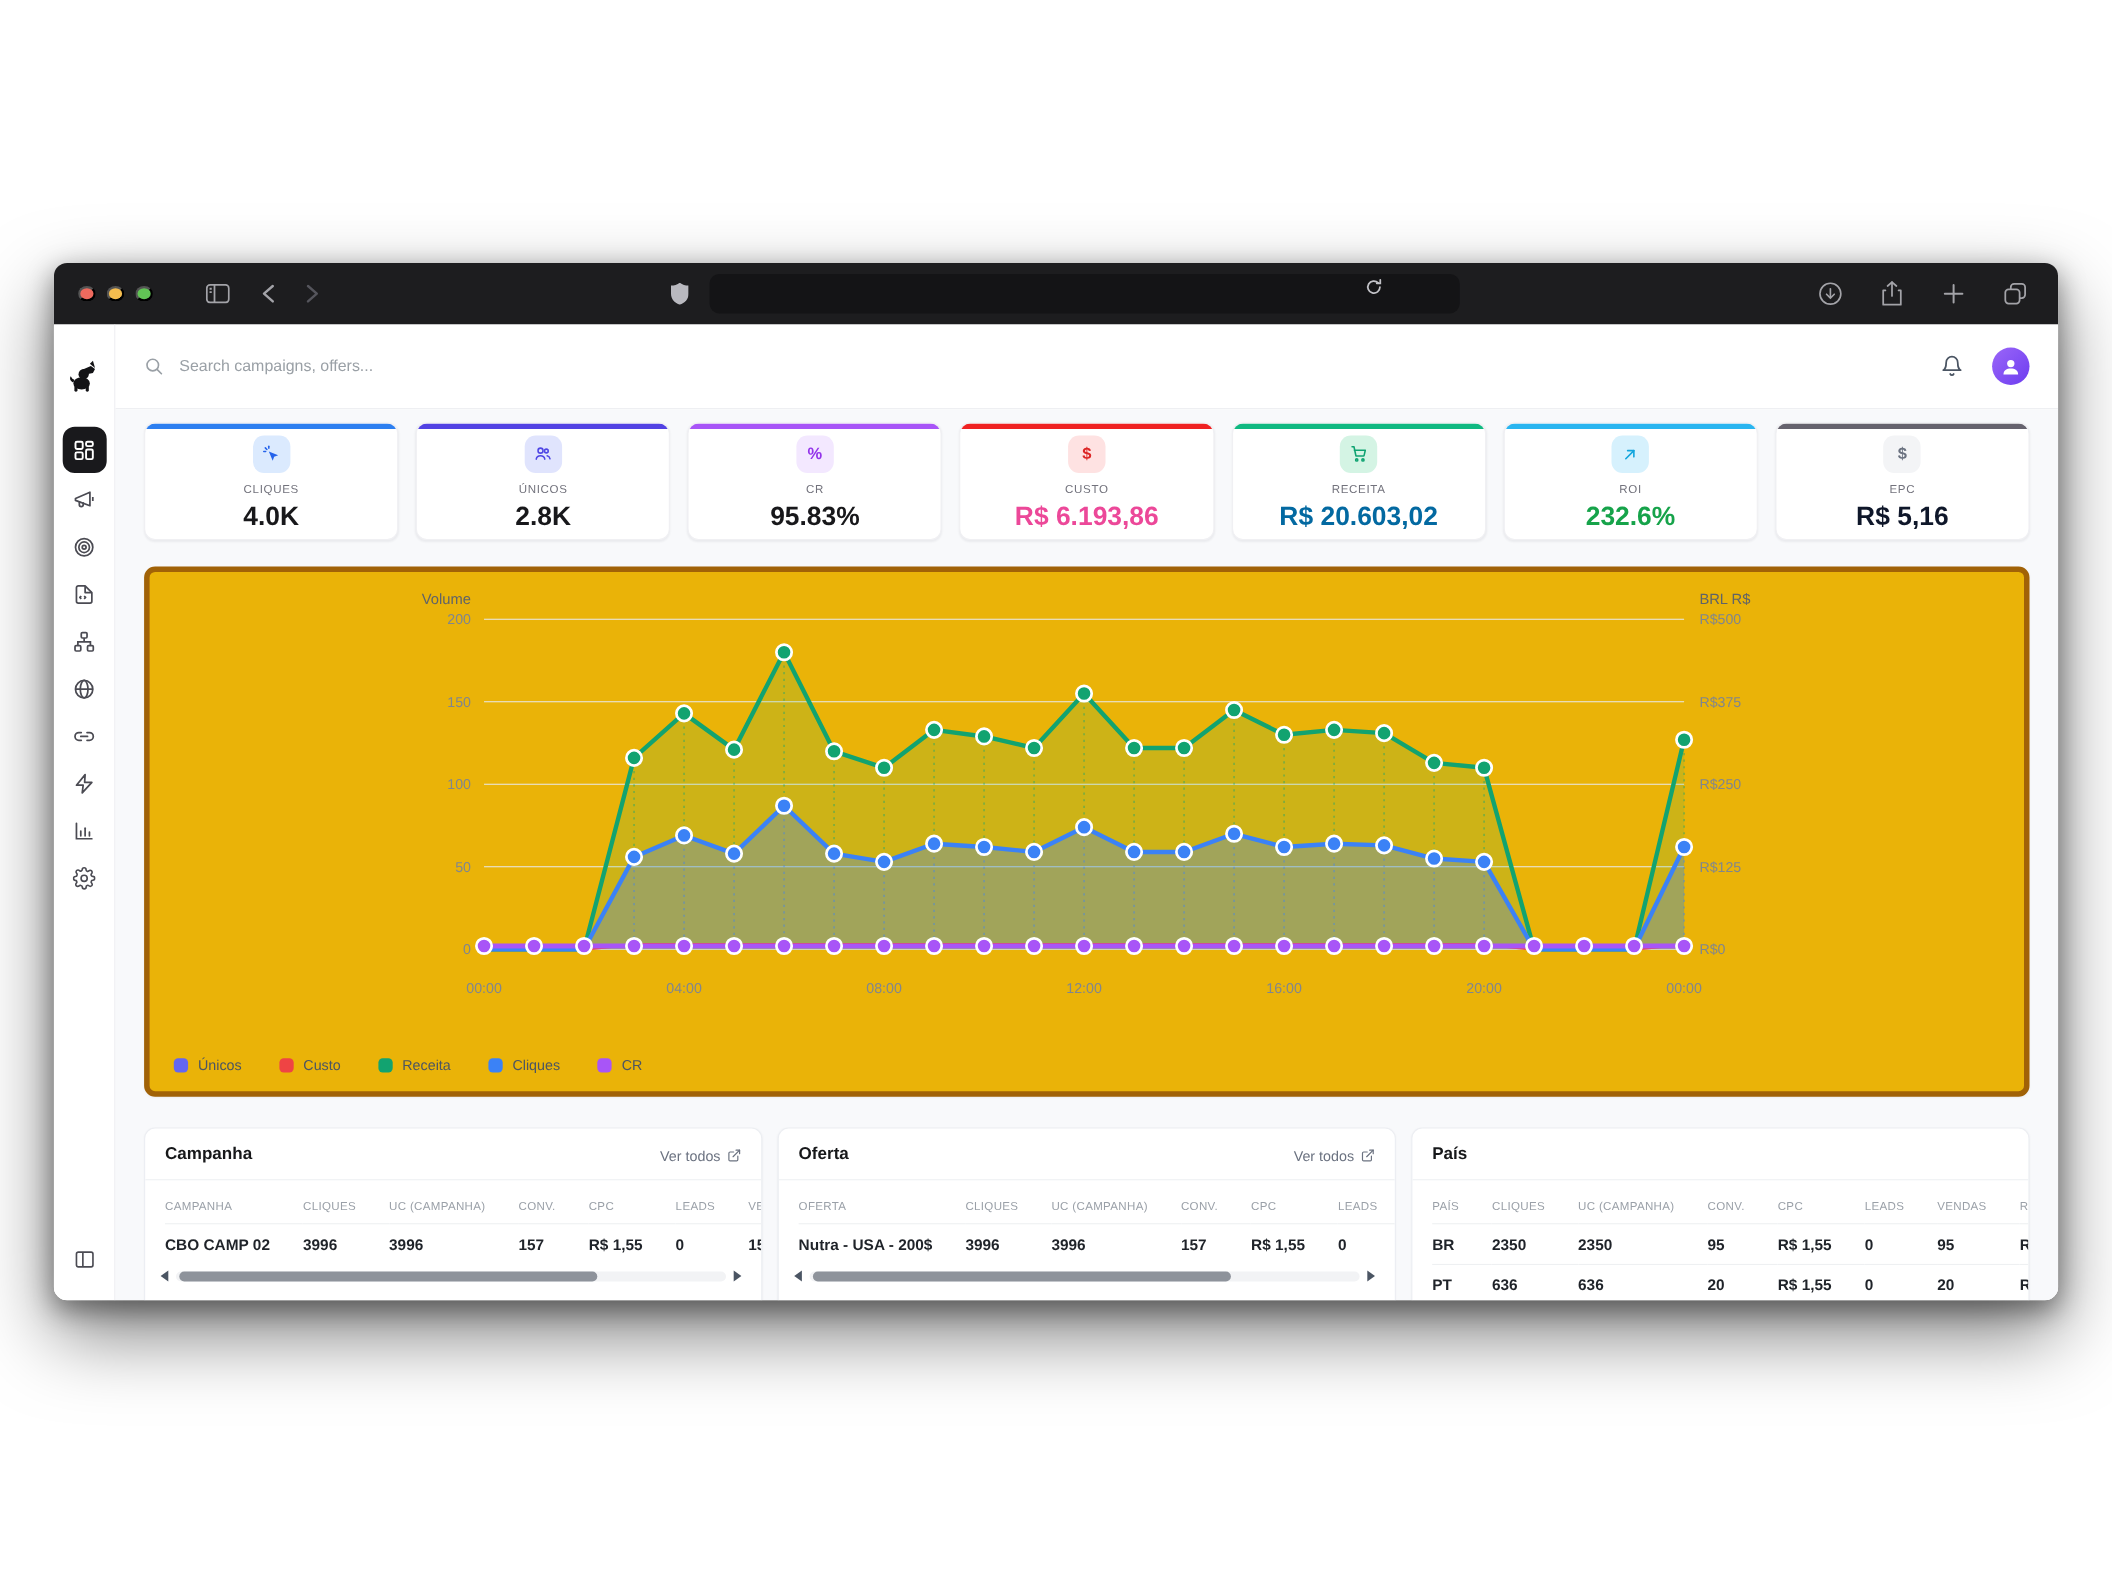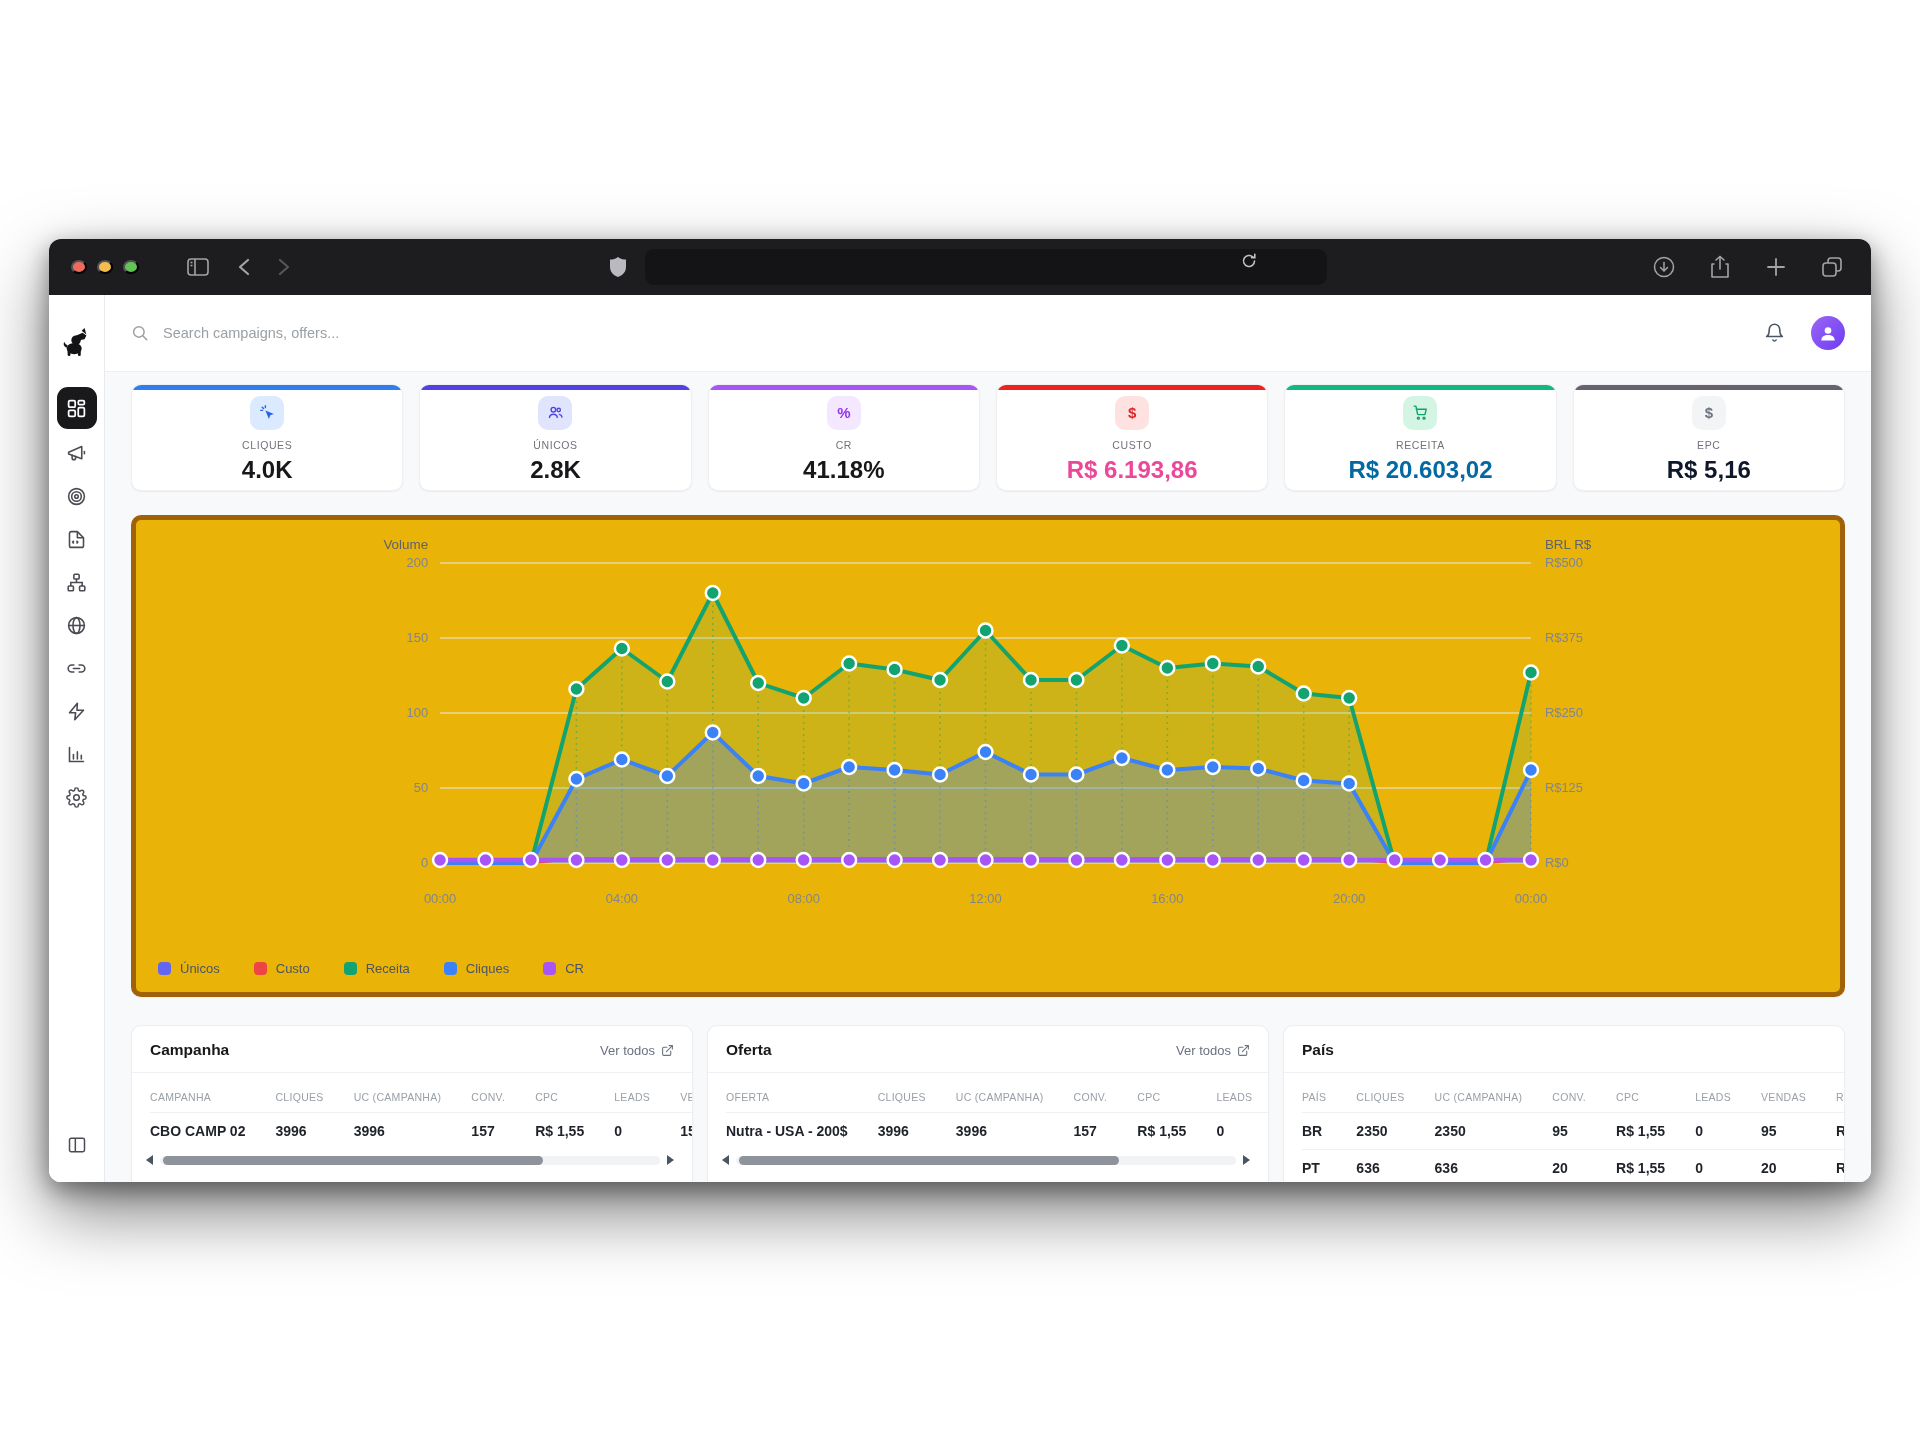--- a/index.html
+++ b/index.html
@@ -279,39 +279,50 @@
                   <path d="M17.5 14.7c2 .4 3.3 1.7 3.7 3.8"></path>
                 </svg>
             </div>
             <div class="kpi-label">ÚNICOS</div>
             <div class="kpi-value" style="color: rgb(24, 24, 27);">2.8K</div>
           </div>
           <div class="kpi-card">
             <div class="kpi-accent" style="background: rgb(168, 85, 247);"></div>
             <div class="kpi-chip" style="background: rgb(243, 232, 255); color: rgb(147, 51, 234);">%</div>
             <div class="kpi-label">CR</div>
-            <div class="kpi-value" style="color: rgb(24, 24, 27);">41.18%</div>
+            <div class="kpi-value" style="color: rgb(24, 24, 27);">95.83%</div>
           </div>
           <div class="kpi-card">
             <div class="kpi-accent" style="background: rgb(239, 34, 34);"></div>
             <div class="kpi-chip" style="background: rgb(254, 226, 226); color: rgb(220, 38, 38);">$</div>
             <div class="kpi-label">CUSTO</div>
             <div class="kpi-value" style="color: #ec4899;">R$ 6.193,86</div>
           </div>
           <div class="kpi-card">
             <div class="kpi-accent" style="background: rgb(16, 185, 129);"></div>
             <div class="kpi-chip" style="background: rgb(212, 244, 228); color: rgb(14, 163, 113);">
               <svg width="17" height="17" viewBox="0 0 24 24" fill="none" stroke="currentColor" stroke-width="2" stroke-linecap="round" stroke-linejoin="round">
                   <circle cx="9" cy="20" r="1.4"></circle>
                   <circle cx="17" cy="20" r="1.4"></circle>
                   <path d="M3 3h2.5l2.4 11.2a1 1 0 0 0 1 .8h8.6a1 1 0 0 0 1-.8L20 7.5H6"></path>
                 </svg>
             </div>
             <div class="kpi-label">RECEITA</div>
             <div class="kpi-value" style="color: #0369a1;">R$ 20.603,02</div>
+          </div>
+          <div class="kpi-card">
+            <div class="kpi-accent" style="background: rgb(41, 181, 240);"></div>
+            <div class="kpi-chip" style="background: rgb(214, 241, 253); color: rgb(18, 165, 221);">
+              <svg width="16" height="16" viewBox="0 0 24 24" fill="none" stroke="currentColor" stroke-width="2.2" stroke-linecap="round" stroke-linejoin="round">
+                  <line x1="6" y1="18" x2="17" y2="7"></line>
+                  <polyline points="8.5,7 17,7 17,15.5"></polyline>
+                </svg>
+            </div>
+            <div class="kpi-label">ROI</div>
+            <div class="kpi-value" style="color: rgb(22, 163, 74);">232.6%</div>
           </div>
           <div class="kpi-card">
             <div class="kpi-accent" style="background: rgb(102, 99, 110);"></div>
             <div class="kpi-chip" style="background: rgb(243, 244, 246); color: rgb(107, 114, 128);">$</div>
             <div class="kpi-label">EPC</div>
             <div class="kpi-value" style="color: #0f172a;">R$ 5,16</div>
           </div>
         </div>
 
         <div class="chart-card">

